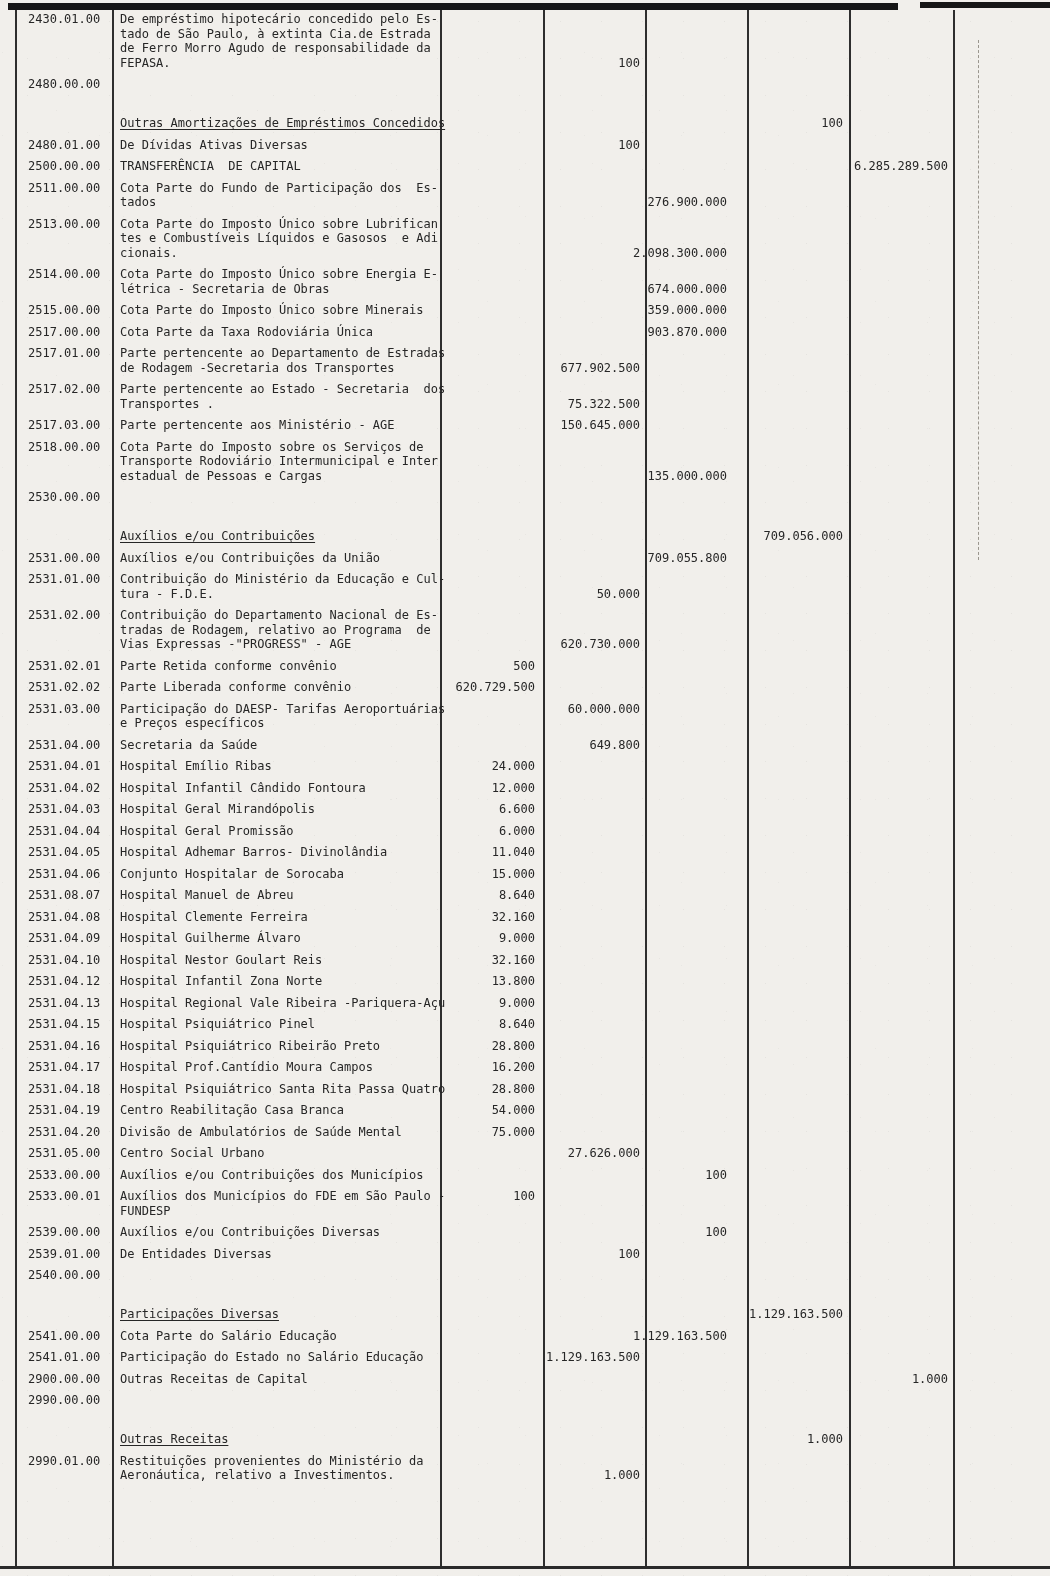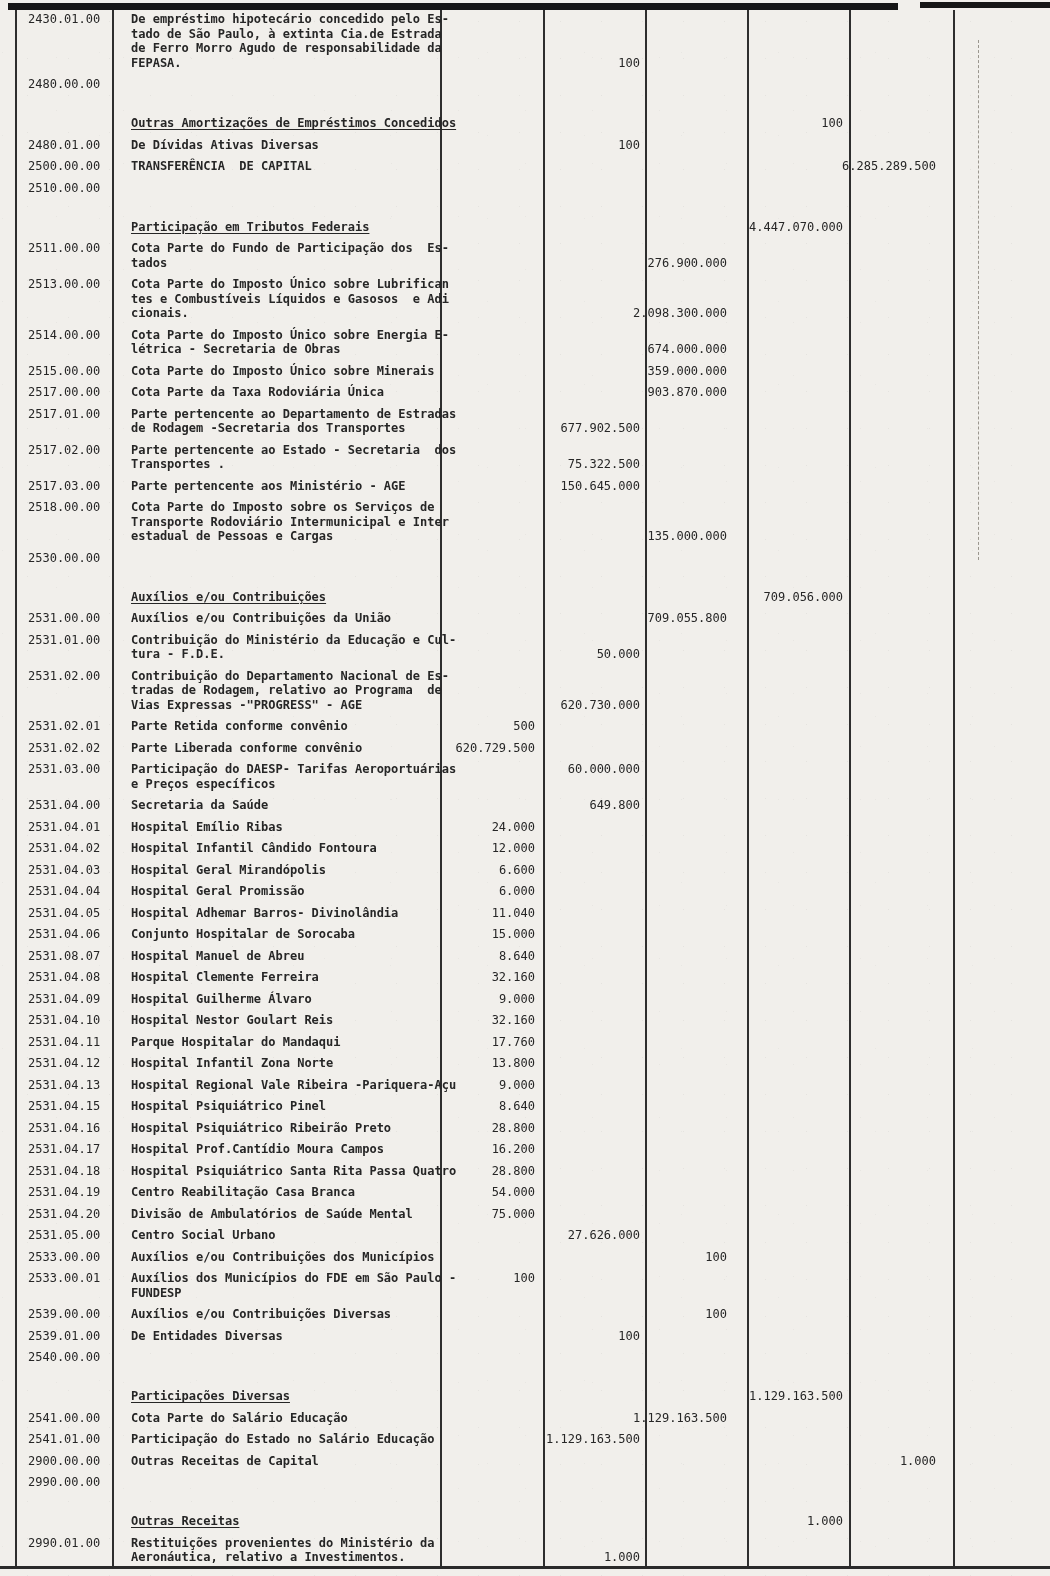--- a/index.html
+++ b/index.html
@@ -30,30 +30,30 @@
   .content{position:absolute;left:15px;top:12px;width:1035px;}
   .row{
     display:grid;
     grid-template-columns:98px 327px 103px 102px 102px 102px 104px 97px;
     margin-bottom:7px;
     line-height:14.5px;
   }
   .row.gap-before{margin-top:5px;}
   .cell{white-space:pre;}
   .cell.code{grid-column:1;padding-left:13px;align-self:start;}
-  .cell.desc{grid-column:2;padding-left:18px;font-weight:bold;}
+  .cell.desc{grid-column:2;padding-left:7px;}
   .desc .line{white-space:pre;}
   .desc .line.underline{text-decoration:underline;text-underline-offset:2px;margin-top:39px;}
   .cell.val{display:flex;align-items:flex-end;justify-content:flex-end;white-space:pre;}
   .cell.val.top{align-items:flex-start;}
   .v1{grid-column:3;padding-right:8px;}
   .v2{grid-column:4;padding-right:5px;}
   .v3{grid-column:5;padding-right:20px;margin-left:13px;}
   .v4{grid-column:6;padding-right:6px;}
-  .v5{grid-column:7;padding-right:17px;}
+  .v5{grid-column:7;padding-right:5px;}
   .v6{grid-column:8;justify-content:flex-start;padding-left:2px;}
   .total-row{margin-top:80px;}
 </style>
 </head>
 <body>
 
 <div class="page">
 
   <div class="hbar top1"></div>
   <div class="hbar top2"></div>
@@ -85,25 +85,20 @@
           <div class="cell code">2480.01.00</div>
           <div class="cell desc"><div class="line">De Dívidas Ativas Diversas</div></div>
           <div class="cell val v2">100</div>
         </div>
         <div class="row gap-before">
           <div class="cell code">2500.00.00</div>
           <div class="cell desc"><div class="line">TRANSFERÊNCIA  DE CAPITAL</div></div>
           <div class="cell val v5">6.285.289.500</div>
         </div>
         <div class="row">
-          <div class="cell code">2510.00.00</div>
-          <div class="cell desc"><div class="line underline">Participação em Tributos Federais</div></div>
-          <div class="cell val v4">4.447.070.000</div>
-        </div>
-        <div class="row">
           <div class="cell code">2511.00.00</div>
           <div class="cell desc"><div class="line">Cota Parte do Fundo de Participação dos  Es-</div><div class="line">tados</div></div>
           <div class="cell val v3">276.900.000</div>
         </div>
         <div class="row">
           <div class="cell code">2513.00.00</div>
           <div class="cell desc"><div class="line">Cota Parte do Imposto Único sobre Lubrifican</div><div class="line">tes e Combustíveis Líquidos e Gasosos  e Adi</div><div class="line">cionais.</div></div>
           <div class="cell val v3">2.098.300.000</div>
         </div>
         <div class="row">
@@ -223,25 +218,20 @@
         </div>
         <div class="row">
           <div class="cell code">2531.04.09</div>
           <div class="cell desc"><div class="line">Hospital Guilherme Álvaro</div></div>
           <div class="cell val v1">9.000</div>
         </div>
         <div class="row">
           <div class="cell code">2531.04.10</div>
           <div class="cell desc"><div class="line">Hospital Nestor Goulart Reis</div></div>
           <div class="cell val v1">32.160</div>
-        </div>
-        <div class="row">
-          <div class="cell code">2531.04.11</div>
-          <div class="cell desc"><div class="line">Parque Hospitalar do Mandaqui</div></div>
-          <div class="cell val v1">17.760</div>
         </div>
         <div class="row">
           <div class="cell code">2531.04.12</div>
           <div class="cell desc"><div class="line">Hospital Infantil Zona Norte</div></div>
           <div class="cell val v1">13.800</div>
         </div>
         <div class="row">
           <div class="cell code">2531.04.13</div>
           <div class="cell desc"><div class="line">Hospital Regional Vale Ribeira -Pariquera-Açu</div></div>
           <div class="cell val v1">9.000</div>

